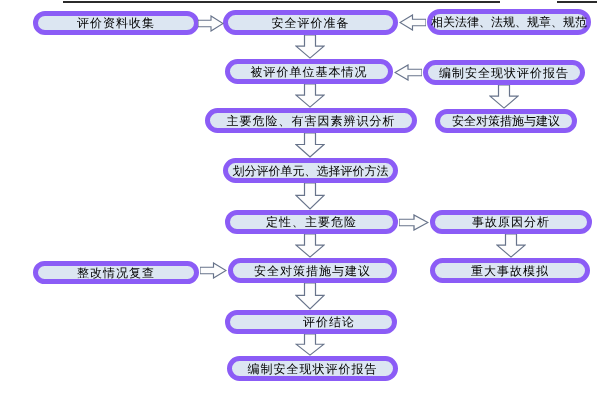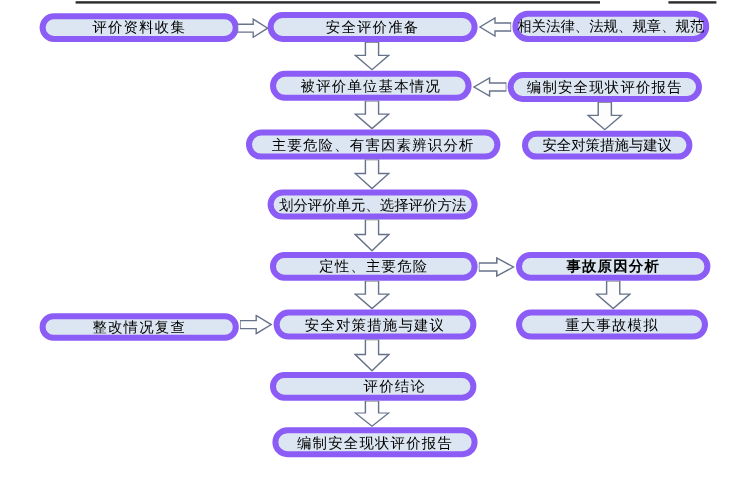--- a/index.html
+++ b/index.html
@@ -54,21 +54,21 @@
 
   <div class="node" style="left:225px;top:59px;width:168px;height:25px;">被评价单位基本情况</div>
   <div class="node" style="left:423px;top:60px;width:162px;height:25px;">编制安全现状评价报告</div>
 
   <div class="node" style="left:205px;top:108px;width:212px;height:25px;">主要危险、有害因素辨识分析</div>
   <div class="node" style="left:435px;top:109px;width:142px;height:24px;letter-spacing:0;">安全对策措施与建议</div>
 
   <div class="node" style="left:223px;top:158px;width:175px;height:25px;letter-spacing:0;">划分评价单元、选择评价方法</div>
 
   <div class="node" style="left:225px;top:210px;width:173px;height:24px;">定性、主要危险</div>
-  <div class="node" style="left:430px;top:210px;width:162px;height:24px;font-weight:bold;">事故原因分析</div>
+  <div class="node" style="left:430px;top:210px;width:162px;height:24px;">事故原因分析</div>
 
   <div class="node" style="left:33px;top:261px;width:166px;height:23px;">整改情况复查</div>
   <div class="node" style="left:228px;top:258px;width:169px;height:25px;">安全对策措施与建议</div>
   <div class="node" style="left:430px;top:258px;width:160px;height:25px;">重大事故模拟</div>
 
   <div class="node" style="left:225px;top:310px;width:172px;height:24px;padding-left:36px;">评价结论</div>
 
   <div class="node" style="left:227px;top:356px;width:171px;height:25px;">编制安全现状评价报告</div>
 
   <svg class="arrow" style="left:198px;top:15px;" width="26" height="17" viewBox="0 0 28 18" preserveAspectRatio="none">

